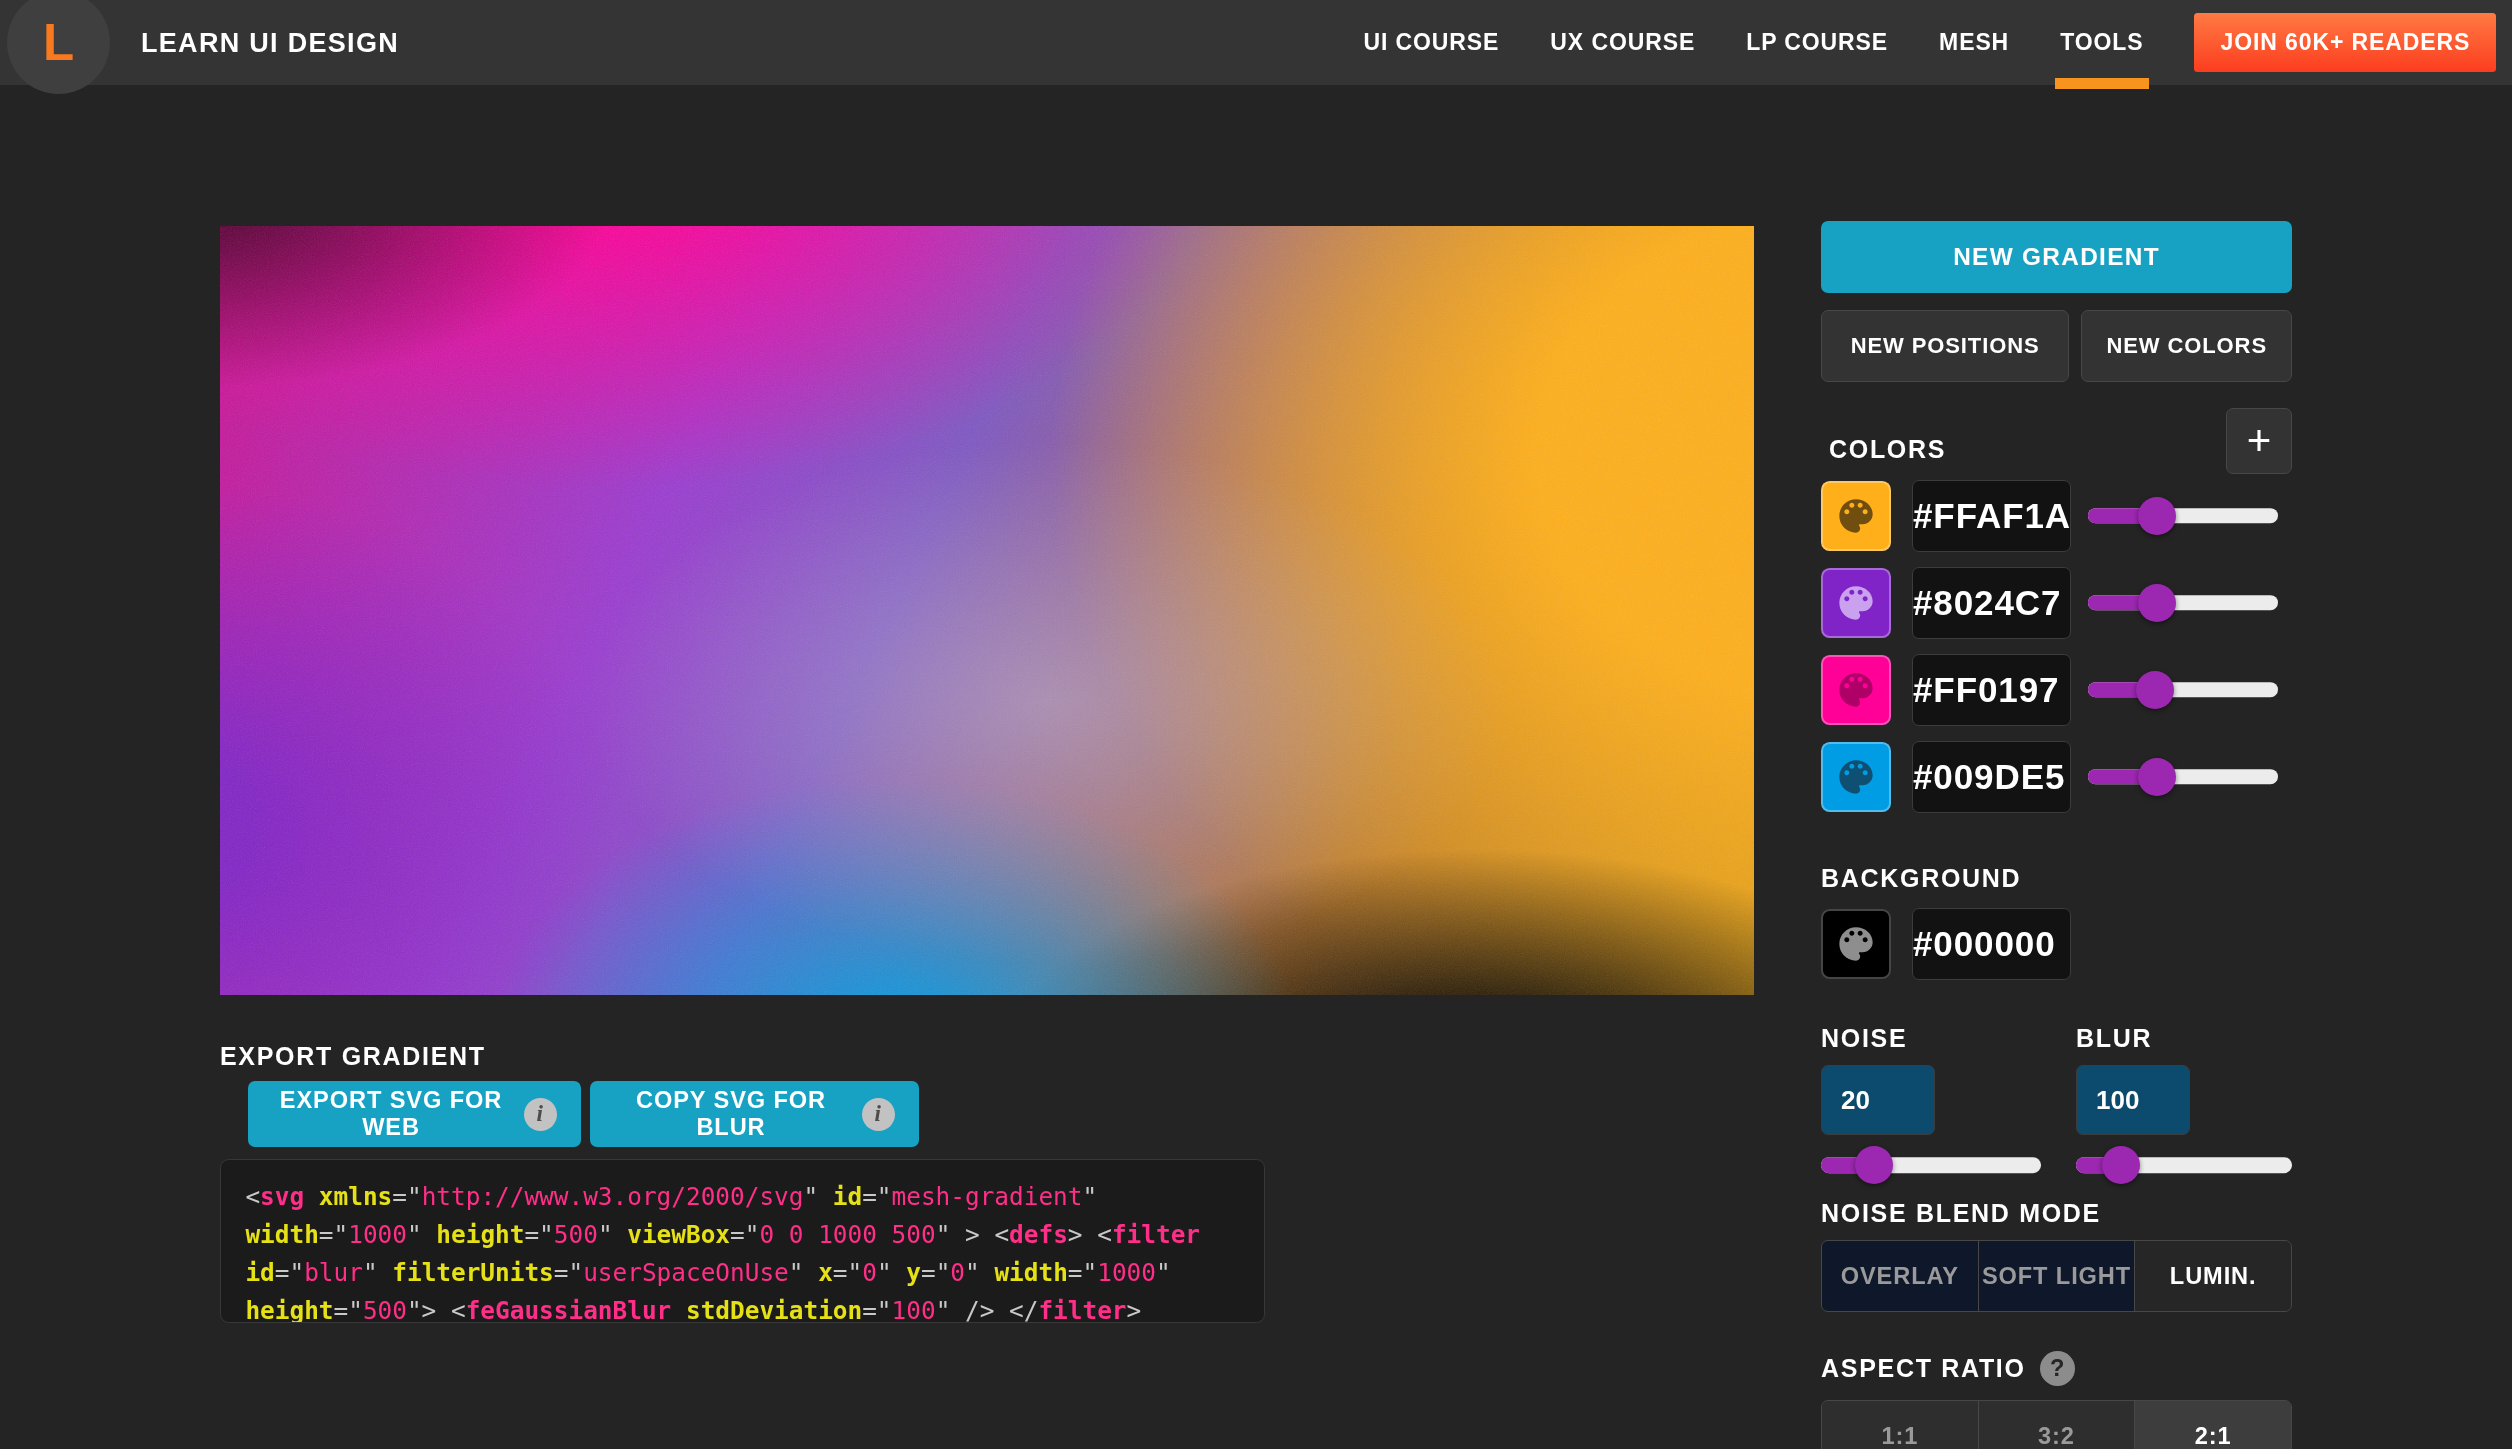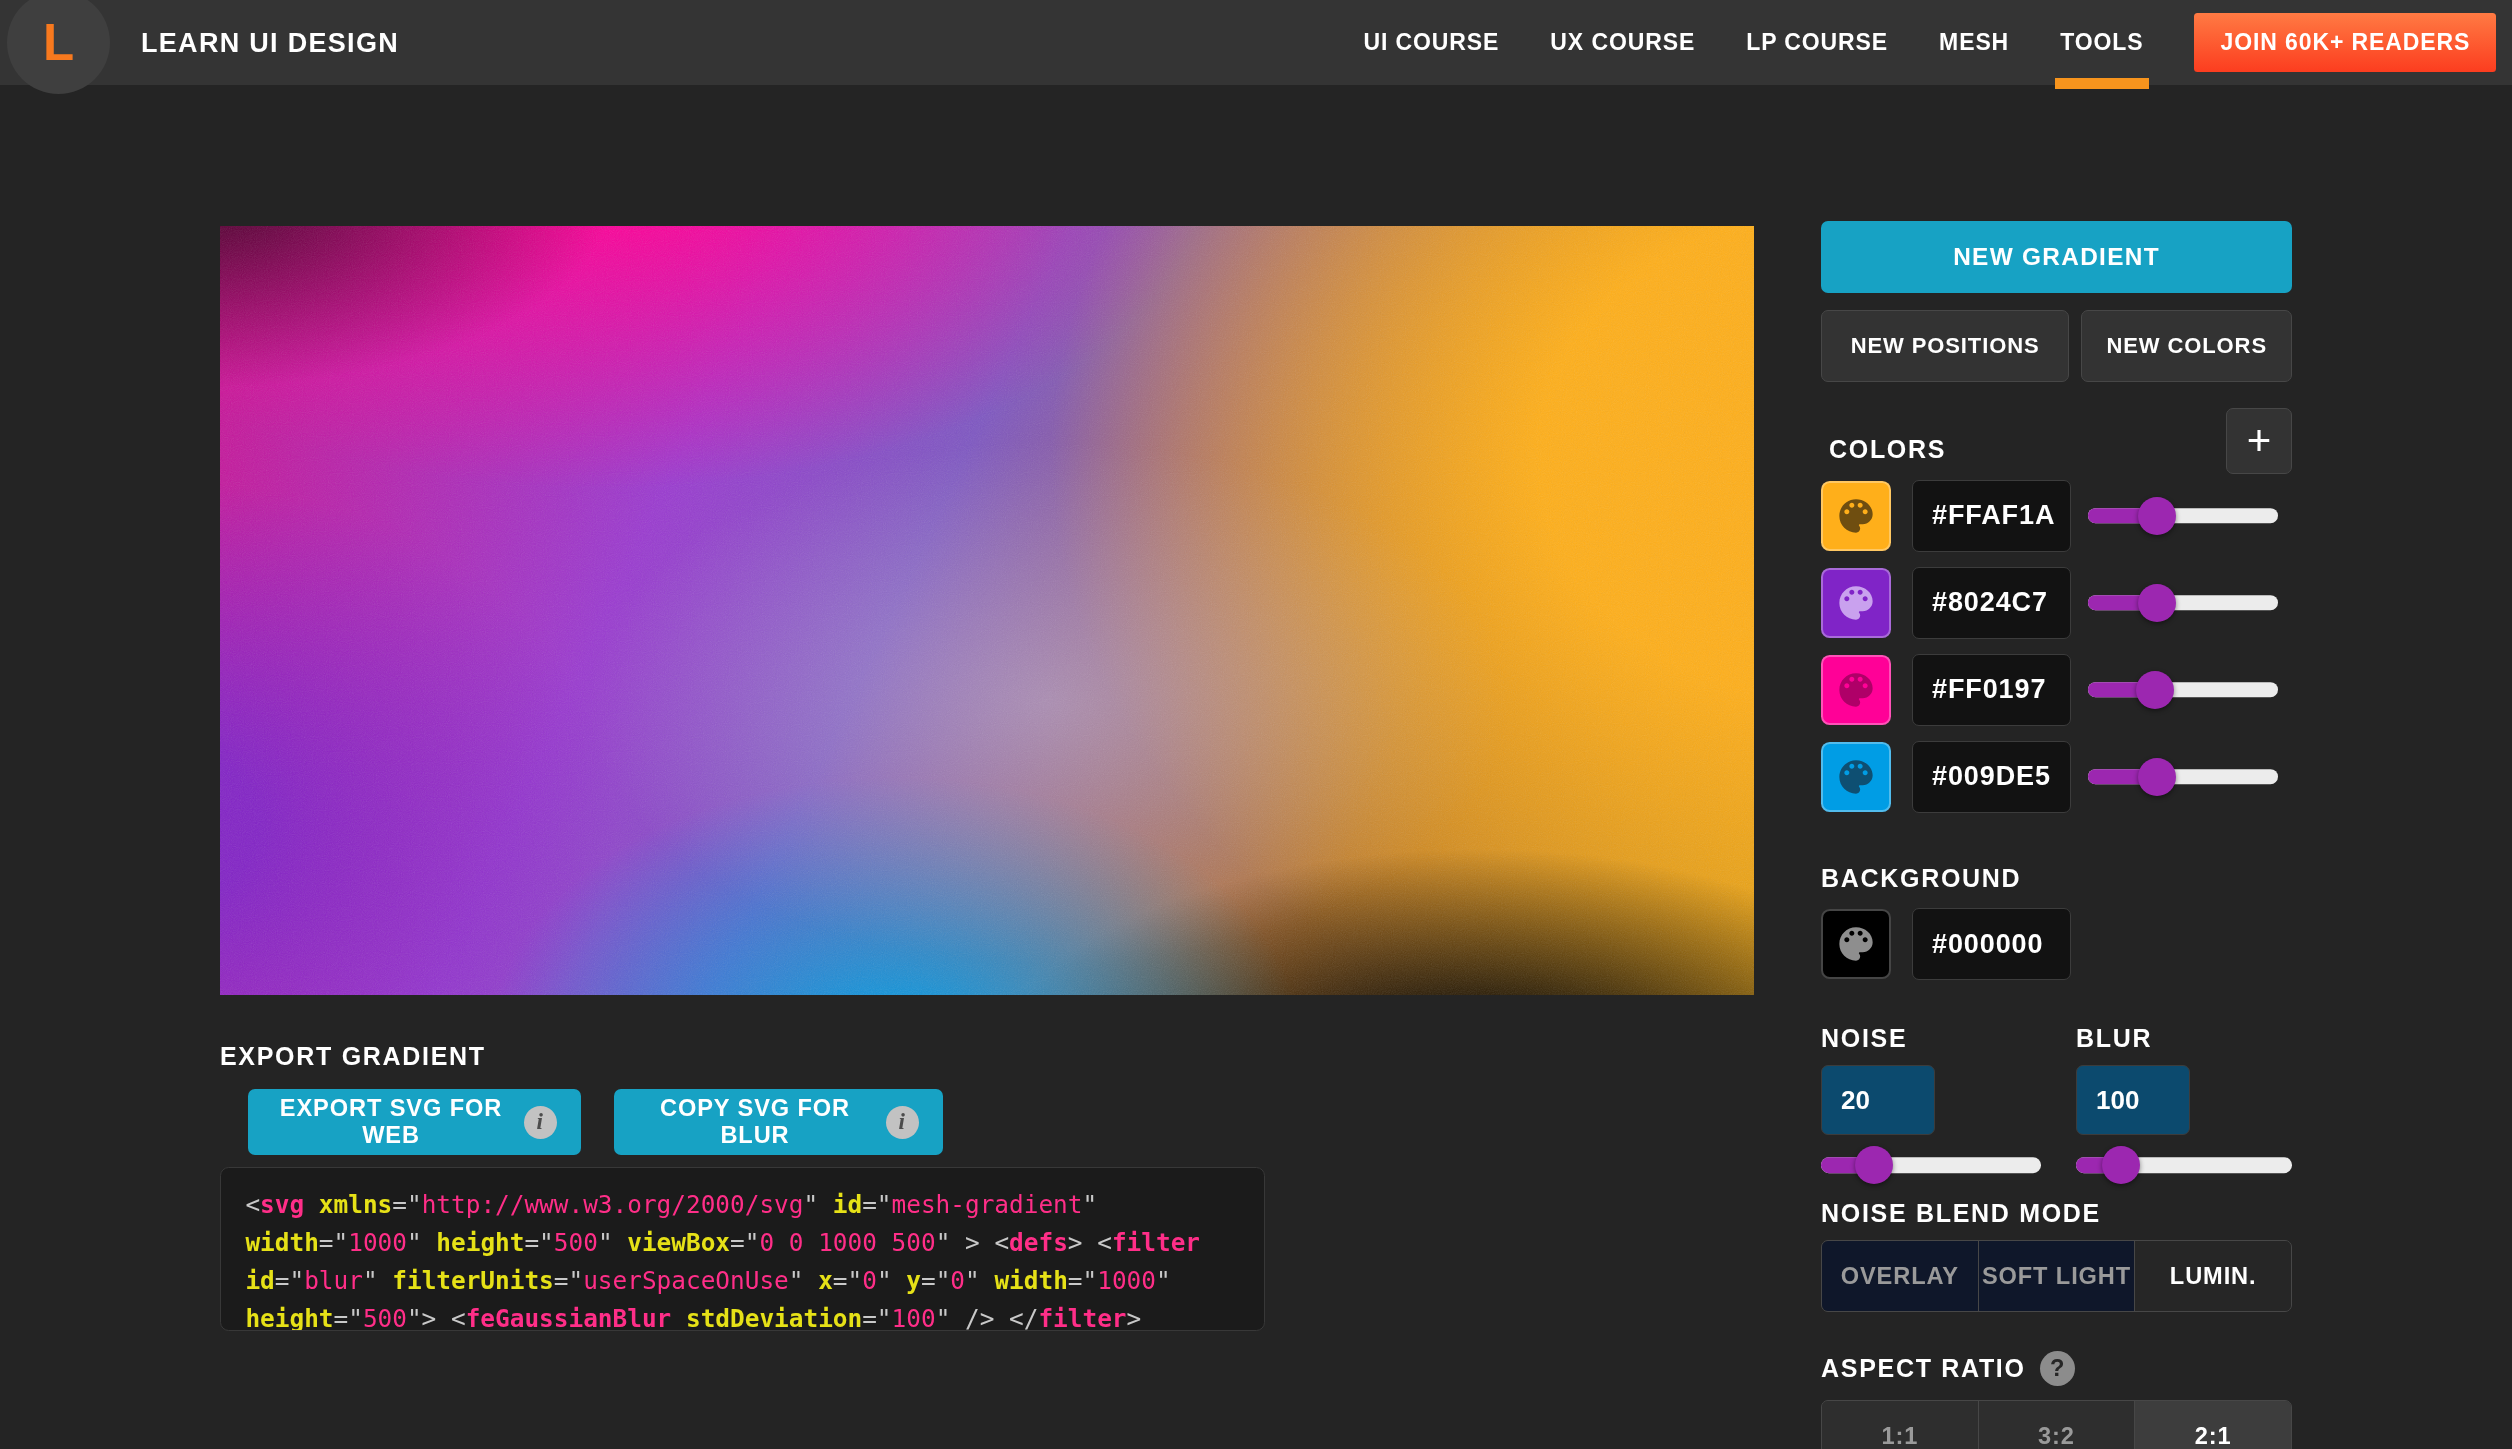--- a/index.html
+++ b/index.html
@@ -61,22 +61,22 @@
              border:1.7px solid #474747; border-radius:7px; color:#fff; font-size:42px; font-weight:normal;
              line-height:0; display:flex; align-items:center; justify-content:center; }
 
   .color-row { display:flex; align-items:center; height:72px; margin-bottom:15px; margin-top:0; }
   .color-row:first-of-type { margin-top:15.7px; }
   .swatch { width:70px; height:70px; border-radius:8.7px; border:2.6px solid rgba(255,255,255,.32);
             display:flex; align-items:center; justify-content:center; cursor:pointer; flex:none; }
   .swatch svg { width:40px; height:40px; fill:currentColor; }
   .swatch-dark { border-color:#454545; }
   .hex-field { width:159px; height:72px; margin-left:21px; background:#121212; border:1.7px solid #3c3c3c;
-               border-radius:7px; color:#fff; font-size:27px; font-weight:bold; letter-spacing:0.9px;
-               padding-left:19px; font-family:inherit; }
+               border-radius:7px; color:#fff; font-size:35px; font-weight:bold; letter-spacing:0.9px;
+               font-family:inherit; }
   .slider { position:relative; width:190px; height:38px; margin-left:17.4px; cursor:pointer; flex:none; }
   .slider .track { position:absolute; left:0; right:0; top:50%; transform:translateY(-50%);
                    height:15.7px; border-radius:7.9px; background:#ececec; }
   .slider .fill  { position:absolute; left:0; top:50%; transform:translateY(-50%);
                    height:15.7px; border-radius:7.9px; background:#9c27b0; width:var(--p,35%); }
   .slider .thumb { position:absolute; top:50%; left:var(--p,35%); transform:translate(-50%,-50%);
                    width:38px; height:38px; border-radius:50%; background:#9c27b0;
                    box-shadow:0 1.7px 5.2px rgba(0,0,0,.45); }
 
   .bg-label { margin-top:51px; }
@@ -101,21 +101,21 @@
   .seg-aspect .seg-item { background:#2e2e2e; }
   .seg-aspect .seg-item.selected { background:#3d3d3d; color:#fff; }
   .aspect-label-row { margin-top:39px; display:flex; align-items:center; gap:14px; }
   .help-icon { width:35px; height:35px; border-radius:50%; background:#8c8c8c; color:#262626;
                font-size:23.6px; font-weight:bold; display:flex; align-items:center; justify-content:center;
                cursor:pointer; }
   .seg-aspect { margin-top:14px; }
 
   
   .export { position:absolute; left:220px; top:1042px; width:1045px; }
-  .export-btn-row { display:flex; gap:33px; margin-top:18px;padding-left:28px; }
+  .export-btn-row { display:flex; gap:9px; margin-top:10px;padding-left:28px; }
   .export-btn { height:66px; display:flex; align-items:center; justify-content:center; gap:14px;
                 font-size:23.6px; letter-spacing:0.9px; padding:0 24.4px; }
   .btn-export-web { width:333px; }
   .btn-copy-figma { width:329px; }
   .info-icon { width:33px; height:33px; border-radius:50%; background:#c2c2c2; color:#4c4c4c;
                font-size:23px; font-weight:bold; font-style:italic; font-family:"Liberation Serif",serif;
                display:flex; align-items:center; justify-content:center; flex:none; }
 
   .code-block { margin-top:12.2px; width:1045px; height:164px; background:#1b1b1b; border:1.7px solid #383838;
                 border-radius:8.7px; padding:17.4px 24.4px; overflow:hidden;

